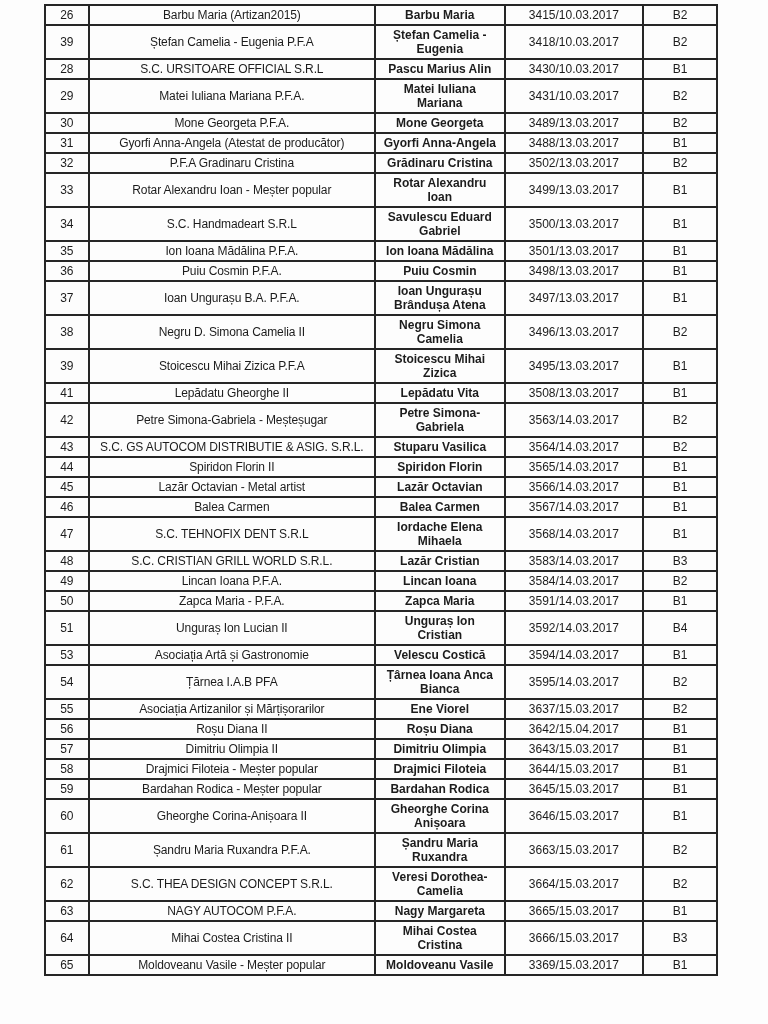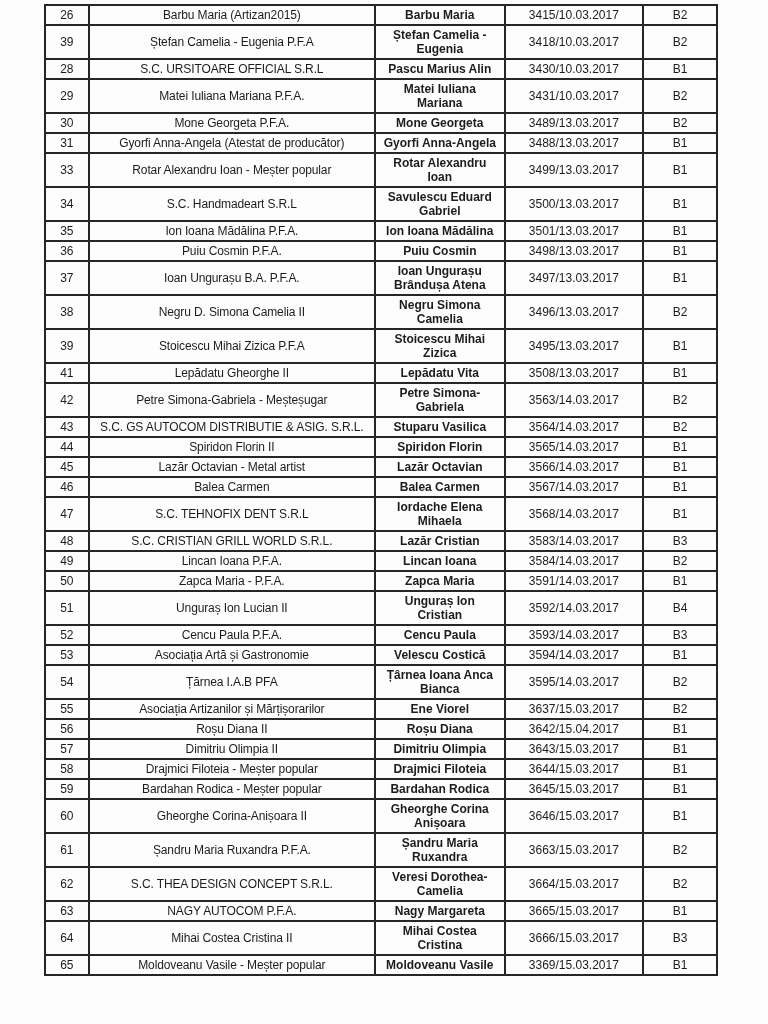--- a/index.html
+++ b/index.html
@@ -95,20 +95,27 @@
     <td class="c-code">B2</td>
   </tr>
         <tr>
     <td class="c-no">31</td>
     <td class="c-name">Gyorfi Anna-Angela (Atestat de producător)</td>
     <td class="c-person">Gyorfi Anna-Angela</td>
     <td class="c-number">3488/13.03.2017</td>
     <td class="c-code">B1</td>
   </tr>
         <tr>
+    <td class="c-no">32</td>
+    <td class="c-name">P.F.A Gradinaru Cristina</td>
+    <td class="c-person">Grădinaru Cristina</td>
+    <td class="c-number">3502/13.03.2017</td>
+    <td class="c-code">B2</td>
+  </tr>
+        <tr>
     <td class="c-no">33</td>
     <td class="c-name">Rotar Alexandru Ioan - Meșter popular</td>
     <td class="c-person">Rotar Alexandru
 Ioan</td>
     <td class="c-number">3499/13.03.2017</td>
     <td class="c-code">B1</td>
   </tr>
         <tr>
     <td class="c-no">34</td>
     <td class="c-name">S.C. Handmadeart S.R.L</td>
@@ -229,27 +236,20 @@
   </tr>
         <tr>
     <td class="c-no">51</td>
     <td class="c-name">Unguraș Ion Lucian II</td>
     <td class="c-person">Unguraș Ion
 Cristian</td>
     <td class="c-number">3592/14.03.2017</td>
     <td class="c-code">B4</td>
   </tr>
         <tr>
-    <td class="c-no">52</td>
-    <td class="c-name">Cencu Paula P.F.A.</td>
-    <td class="c-person">Cencu Paula</td>
-    <td class="c-number">3593/14.03.2017</td>
-    <td class="c-code">B3</td>
-  </tr>
-        <tr>
     <td class="c-no">53</td>
     <td class="c-name">Asociația Artă și Gastronomie</td>
     <td class="c-person">Velescu Costică</td>
     <td class="c-number">3594/14.03.2017</td>
     <td class="c-code">B1</td>
   </tr>
         <tr>
     <td class="c-no">54</td>
     <td class="c-name">Țărnea I.A.B PFA</td>
     <td class="c-person">Țârnea Ioana Anca

